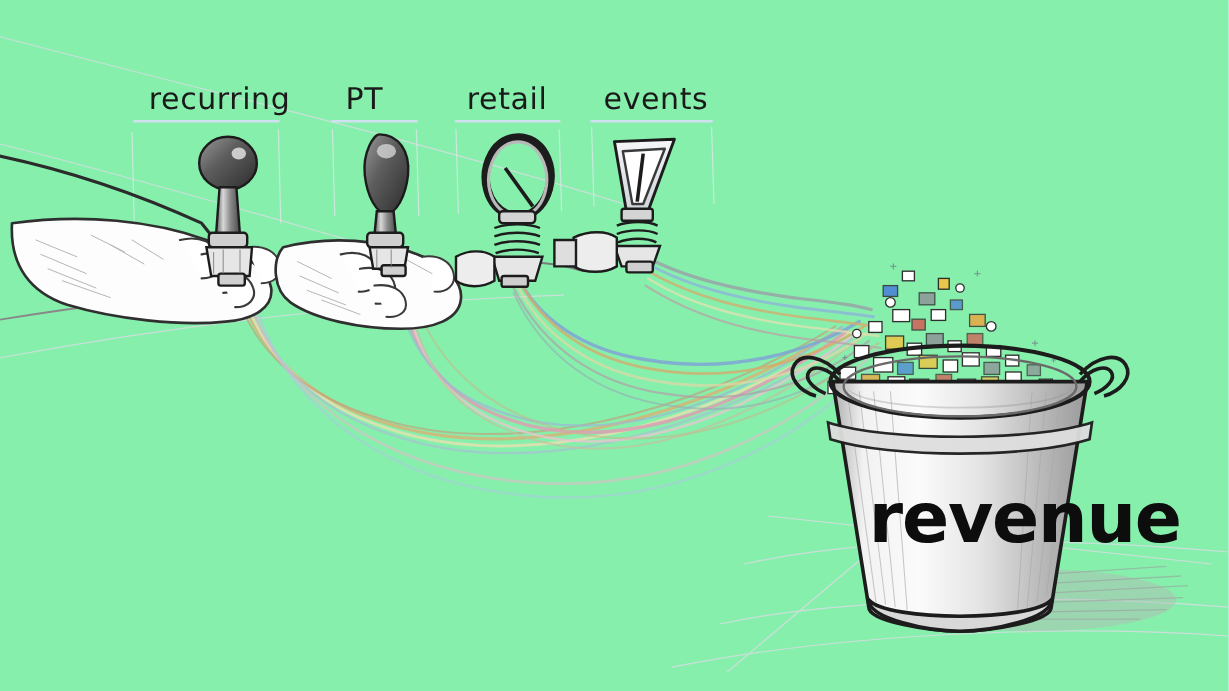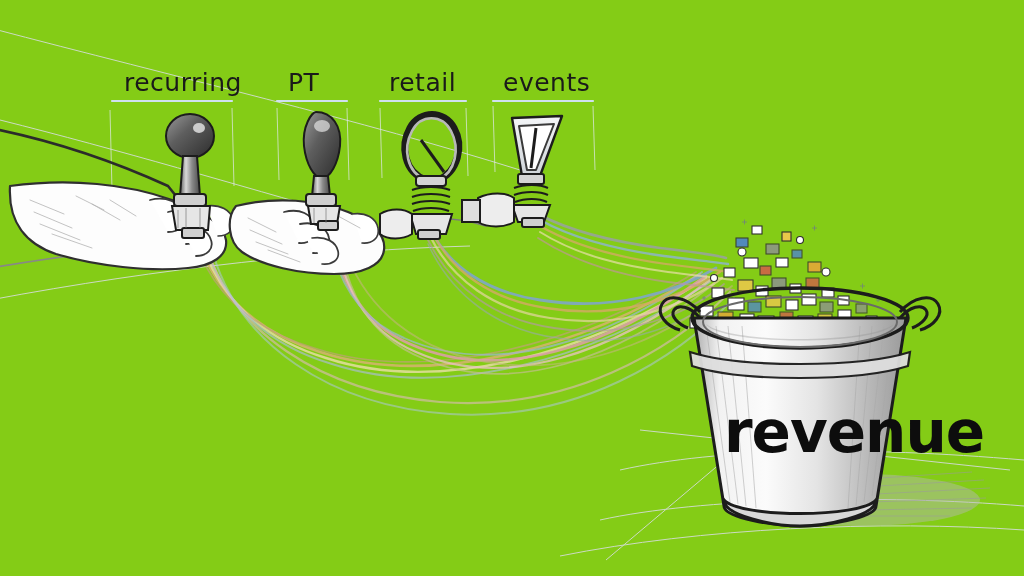--- a/index.html
+++ b/index.html
@@ -8,21 +8,21 @@
     padding: 0;
     background: #ffffff;
   }
   body {
     font-family: "Liberation Sans", sans-serif;
   }
   #scene {
     position: relative;
     width: 1024px;
     height: 576px;
-    background: #84cc16;
+    background: #86efac;
     overflow: hidden;
   }
   #scene svg.layer {
     position: absolute;
     left: 0;
     top: 0;
     width: 1024px;
     height: 576px;
   }
   .label-text {

